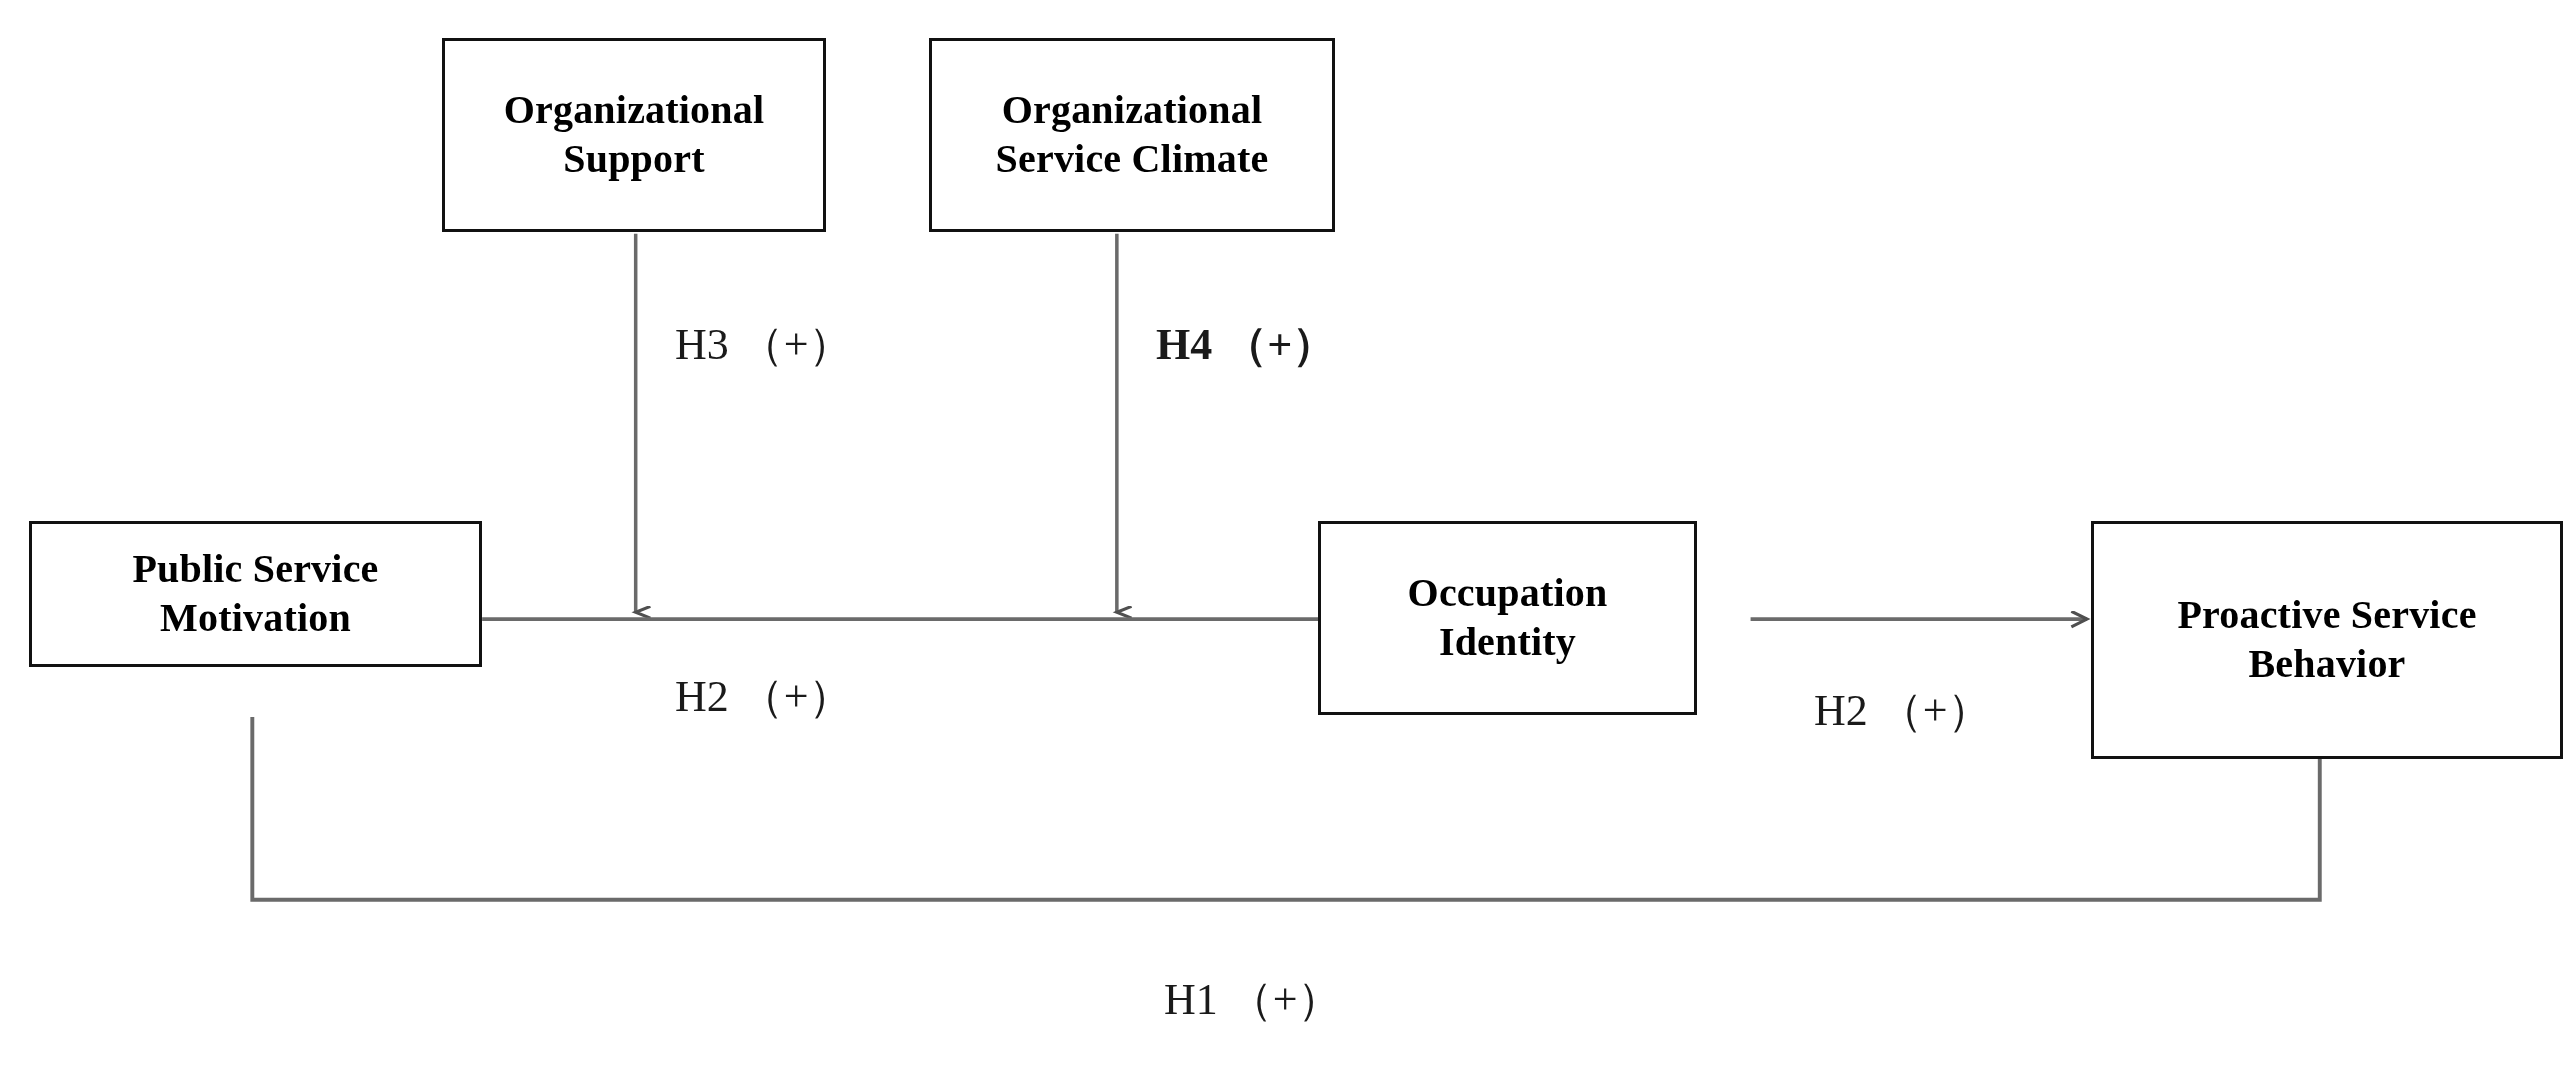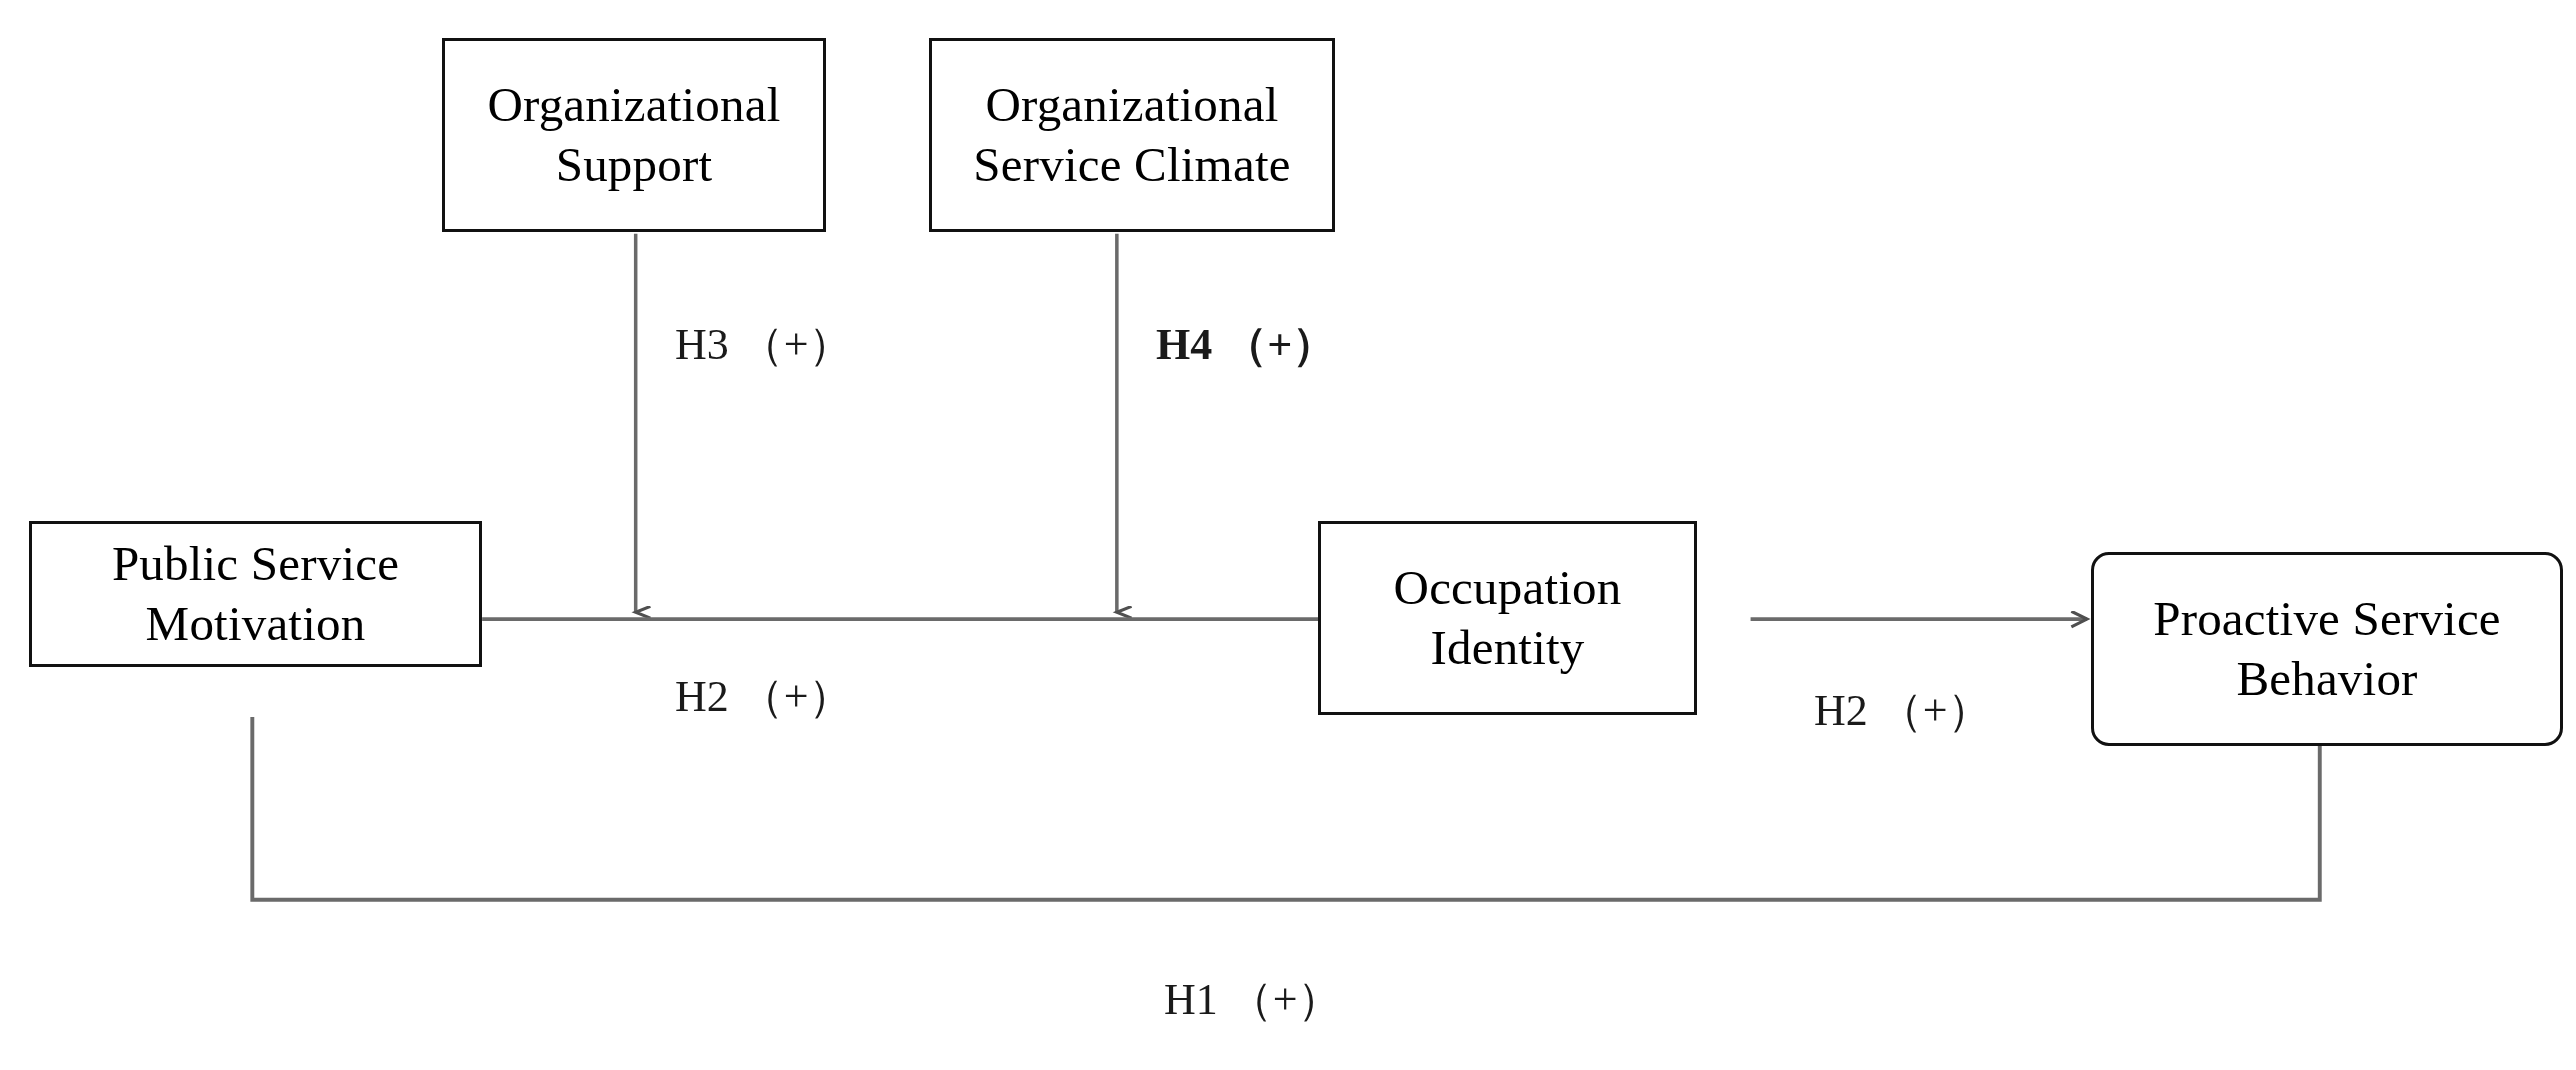--- a/index.html
+++ b/index.html
@@ -30,22 +30,22 @@
     background: #ffffff;
     border: 3.9px solid #111111;
     display: flex;
     align-items: center;
     justify-content: center;
     text-align: center;
     z-index: 3;
   }
   .node-label {
     font-family: "Liberation Serif", "DejaVu Serif", serif;
-    font-weight: normal;
-    font-size: 49px;
+    font-weight: bold;
+    font-size: 40px;
     line-height: 1.22;
     color: #000000;
     letter-spacing: 0.2px;
     padding: 0 9.8px;
     white-space: pre-line;
   }
   .hyp-label {
     position: absolute;
     font-family: "Liberation Serif", "DejaVu Serif", serif;
     font-weight: normal;
@@ -108,21 +108,21 @@
   <div class="node-box" style="left:29px; top:521px; width:453px; height:146px;">
     <div class="node-label">Public Service
 Motivation</div>
   </div>
 
   <div class="node-box" style="left:1318px; top:521px; width:379px; height:194px;">
     <div class="node-label">Occupation
 Identity</div>
   </div>
 
-  <div class="node-box" style="left:2091px; top:552px; width:472px; height:194px;border-radius:18px;">
+  <div class="node-box" style="left:2091px; top:521px; width:472px; height:238px;">
     <div class="node-label">Proactive Service
 Behavior</div>
   </div>
 
   <div class="hyp-label" style="left:675px; top:323px;">H3 （+）</div>
 
   <div class="hyp-label" style="left:1156px; top:323px;font-weight:bold;">H4 （+）</div>
 
   <div class="hyp-label" style="left:675px; top:675px;">H2 （+）</div>
 

